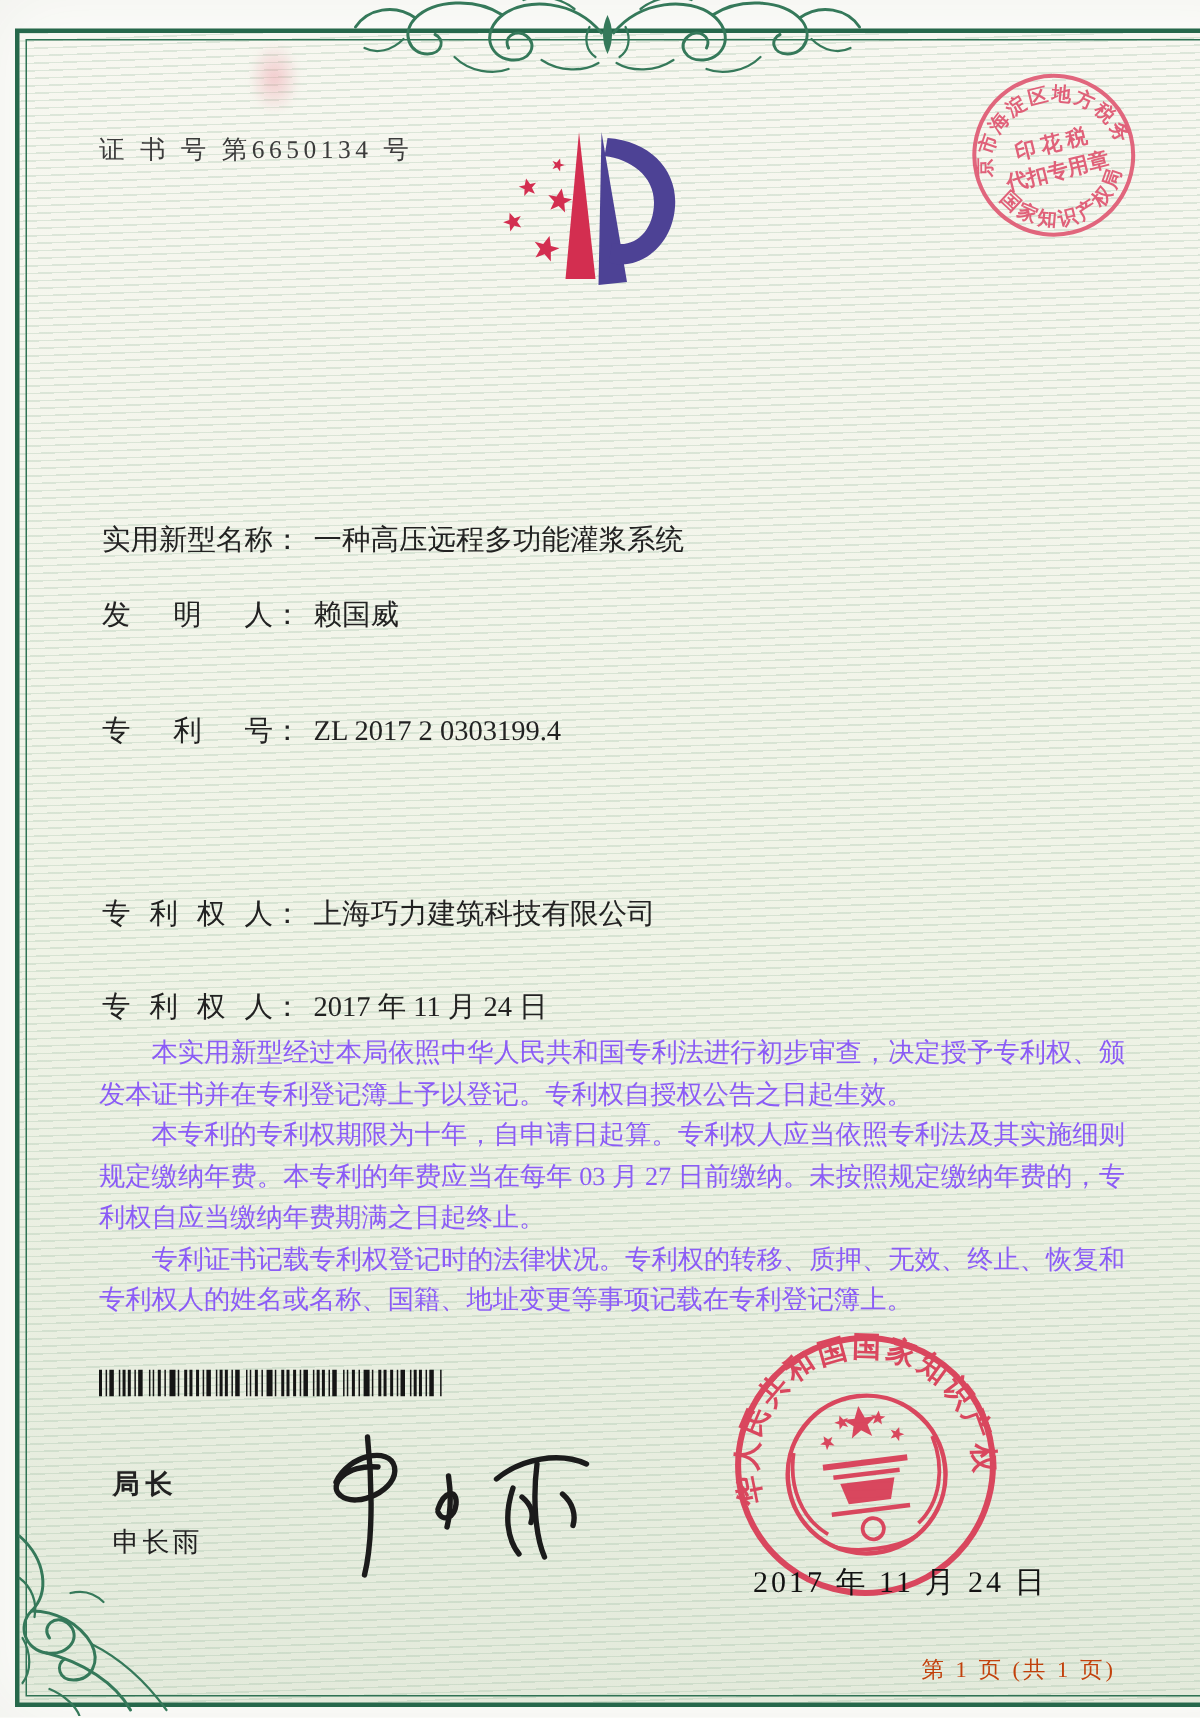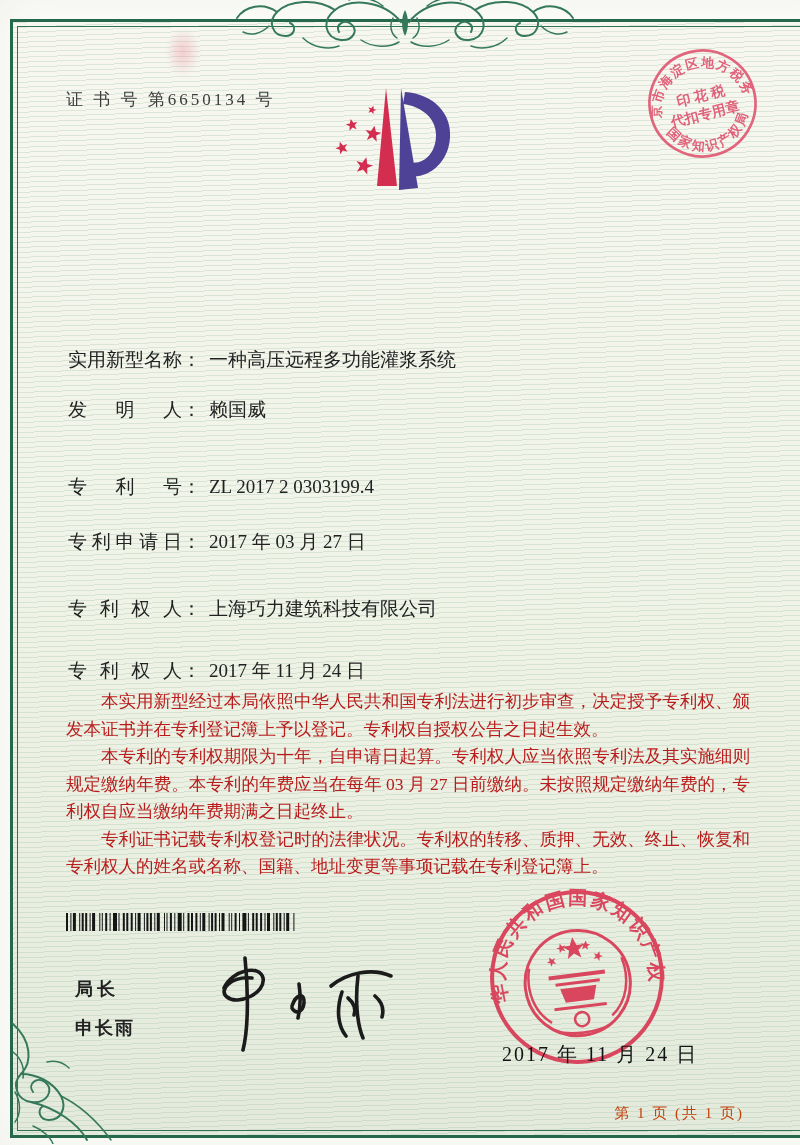--- a/index.html
+++ b/index.html
@@ -34,24 +34,24 @@
   }
   .title{
     left:0;right:0;top:210px;text-align:center;
     font-size:43px;font-weight:700;letter-spacing:9px;color:#131313;
   }
   .frow{position:absolute;left:68px;font-size:19px;color:#222;white-space:nowrap;}
   .flabel{display:inline-block;width:114px;text-align:justify;text-align-last:justify;}
   .fcolon{display:inline-block;margin:0 2px 0 0;}
   .fvalue{margin-left:6px;}
   .paras{left:66px;top:688px;width:684px;}
-  .paras p{margin:0;font-size:17.5px;line-height:27.5px;text-indent:2em;color:#b91c1c;text-align:justify;}
+  .paras p{margin:0;font-size:17.5px;line-height:27.5px;text-indent:2em;color:#8b5cf6;text-align:justify;}
   .barcode{left:66px;top:913px;width:230px;height:18px;}
   .director-title{left:75px;top:977px;font-family:"Liberation Sans","DejaVu Sans",sans-serif;font-weight:700;font-size:18px;color:#222;letter-spacing:4px;}
-  .director-name{left:75px;top:1016px;font-family:"Liberation Sans","DejaVu Sans",sans-serif;font-weight:700;font-size:18px;color:#222;letter-spacing:2px;}
+  .director-name{left:75px;top:1016px;font-family:"Liberation Sans","DejaVu Sans",sans-serif;font-weight:400;font-size:18px;color:#222;letter-spacing:2px;}
   .signature{left:198px;top:948px;}
   .top-stamp{left:635px;top:36px;transform:rotate(-14deg);opacity:.92;}
   .main-seal{left:486px;top:886px;transform:rotate(-7deg);opacity:.93;}
   .seal-date{left:502px;top:1041px;font-size:20px;letter-spacing:2px;color:#131313;white-space:nowrap;}
   .footer{left:0;width:744px;top:1104px;text-align:right;font-size:15px;letter-spacing:2px;color:#c2410c;}
   .orn{pointer-events:none;}
   svg text{font-family:"Liberation Serif","DejaVu Serif",serif;}
 </style>
 </head>
 <body>
@@ -131,23 +131,20 @@
 
 
   <div class="frow" style="top:330px;margin-top:17px;">
     <span class="flabel">实用新型名称</span><span class="fcolon">：</span><span class="fvalue">一种高压远程多功能灌浆系统</span>
   </div>
   <div class="frow" style="top:397px;">
     <span class="flabel">发明人</span><span class="fcolon">：</span><span class="fvalue">赖国威</span>
   </div>
   <div class="frow" style="top:474px;">
     <span class="flabel">专利号</span><span class="fcolon">：</span><span class="fvalue">ZL 2017 2 0303199.4</span>
-  </div>
-  <div class="frow" style="top:529px;">
-    <span class="flabel">专利申请日</span><span class="fcolon">：</span><span class="fvalue">2017 年 03 月 27 日</span>
   </div>
   <div class="frow" style="top:596px;">
     <span class="flabel">专利权人</span><span class="fcolon">：</span><span class="fvalue">上海巧力建筑科技有限公司</span>
   </div>
   <div class="frow" style="top:658px;">
     <span class="flabel">专利权人</span><span class="fcolon">：</span><span class="fvalue">2017 年 11 月 24 日</span>
   </div>
 
   <div class="paras abs">
     <p>本实用新型经过本局依照中华人民共和国专利法进行初步审查，决定授予专利权、颁发本证书并在专利登记簿上予以登记。专利权自授权公告之日起生效。</p>

